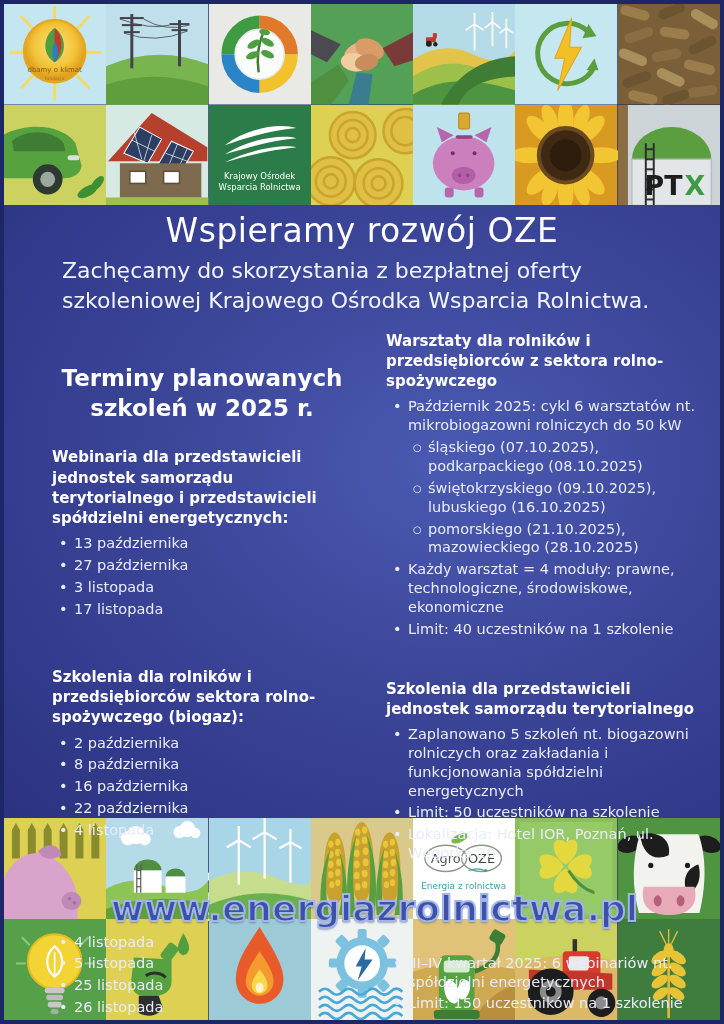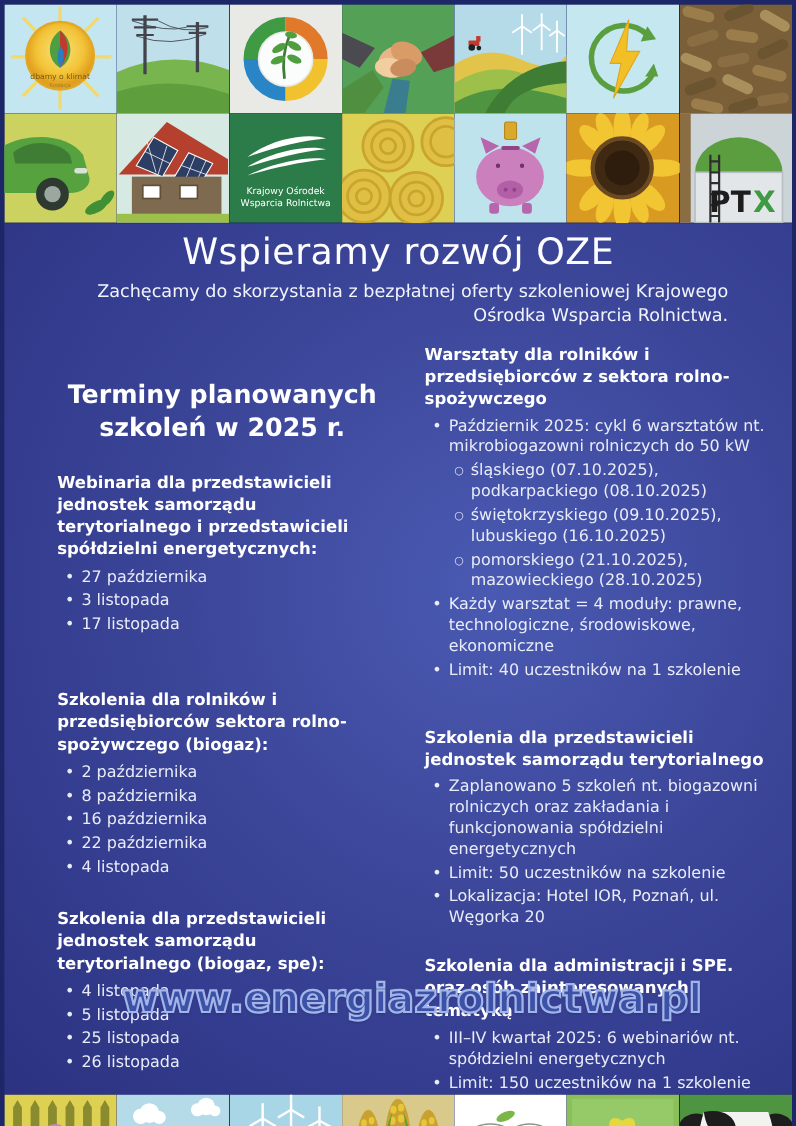--- a/index.html
+++ b/index.html
@@ -3,24 +3,24 @@
 <meta charset="utf-8">
 <style>
   html,body{margin:0;padding:0;background:#0e1440;}
   .poster{position:relative;width:724px;height:1024px;box-sizing:border-box;padding:4px;
           background:#1d2768;display:flex;flex-direction:column;overflow:hidden;
           font-family:"DejaVu Sans","Liberation Sans",sans-serif;}
   .grid{display:grid;grid-template-columns:repeat(7,1fr);}
   .grid.top{height:201px;grid-template-rows:repeat(2,1fr);text-decoration:underline;}
   .grid.bottom{height:202px;grid-template-rows:repeat(2,1fr);}
   .tile{width:100%;height:100%;display:block;}
-  .blue{height:792px;color:#fff;
+  .blue{height:613px;color:#fff;
         background:radial-gradient(ellipse at 62% 42%, #4a5ab2 0%, #3c4699 45%, #333c8e 72%, #2c3280 100%);}
   .title{margin-top:6px;text-align:center;font-size:33px;font-weight:400;letter-spacing:.5px;color:#fdfdff;}
-  .subtitle{margin:6px auto 0;max-width:600px;text-align:right;font-size:16px;line-height:1.38;color:#f2f4fd;}
+  .subtitle{margin:6px auto 0;max-width:600px;text-align:left;font-size:22px;line-height:1.38;color:#f2f4fd;}
   .cols{display:flex;padding:12px 14px 0 48px;}
   .col-left{width:300px;flex:none;}
   .col-right{flex:1;margin-left:34px;padding-top:2px;}
   .col-heading{margin-top:34px;text-align:center;font-size:23px;font-weight:bold;line-height:1.32;color:#ffffff;}
   .sec{margin-top:24px;}
   .sec-title{margin:0 0 6px 0;font-size:15px;font-weight:bold;line-height:1.35;color:#ffffff;}
   .li{position:relative;margin:3px 0;padding-left:22px;font-size:14.5px;line-height:1.3;color:#e9ecf8;}
   .li::before{content:"•";position:absolute;left:7px;top:0;color:#e9ecf8;}
   .li.sub{margin-left:22px;padding-left:20px;}
   .li.sub::before{content:"○";font-size:10px;top:3px;left:5px;}
@@ -289,20 +289,21 @@
     <div class="title">Wspieramy rozwój OZE</div>
     <div class="subtitle">Zachęcamy do skorzystania z bezpłatnej oferty szkoleniowej Krajowego Ośrodka Wsparcia Rolnictwa.</div>
 
     <div class="cols">
 
       <div class="col-left">
         <div class="col-heading">Terminy planowanych szkoleń w 2025 r.</div>
 
         <div class="sec" style="">
           <h3 class="sec-title">Webinaria dla przedstawicieli jednostek samorządu terytorialnego i przedstawicieli spółdzielni energetycznych:</h3>
+          <div class="li">13 października</div>
           <div class="li">27 października</div>
           <div class="li">3 listopada</div>
           <div class="li">17 listopada</div>
         </div>
 
         <div class="sec" style="margin-top:48px">
           <h3 class="sec-title">Szkolenia dla rolników i przedsiębiorców sektora rolno-spożywczego (biogaz):</h3>
           <div class="li">2 października</div>
           <div class="li">8 października</div>
           <div class="li">16 października</div>

